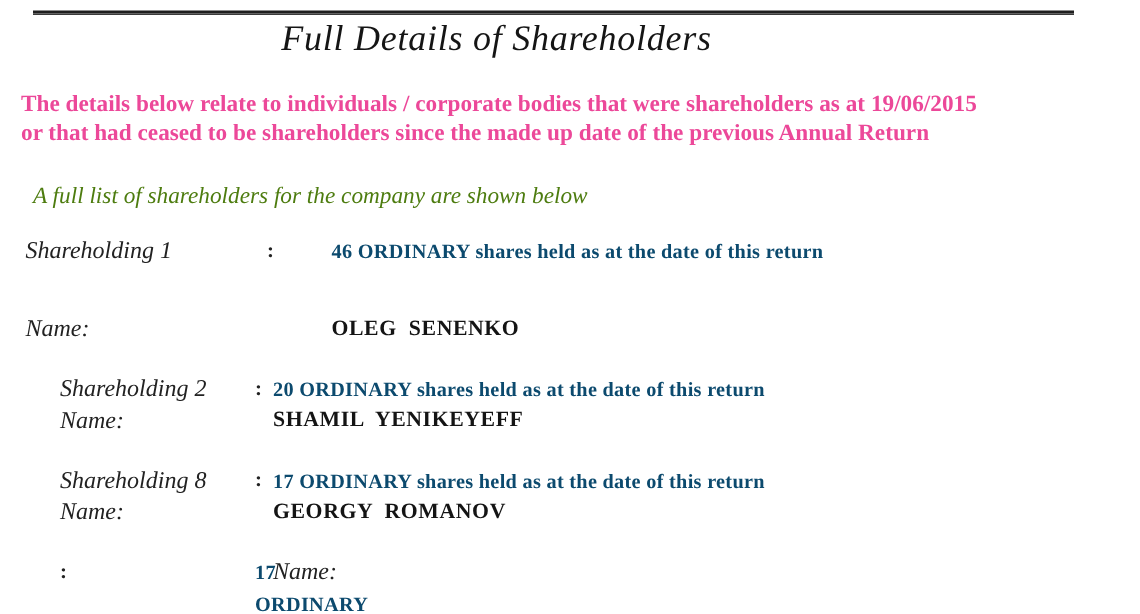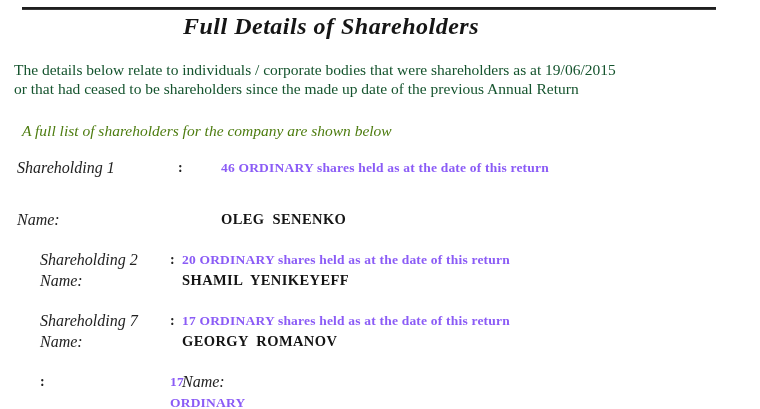--- a/index.html
+++ b/index.html
@@ -25,31 +25,32 @@
   .title-wrap {
     margin-left: 22px;
     width: 694px;
     padding-right: 76px; 
     text-align: center;
     margin-top: 3px;
   }
   .title {
     display: inline-block;
     font-style: italic;
-    font-weight: bold;
+    font-weight: normal;
     font-size: 24px;
     letter-spacing: 0.5px;
     color: #151515;
   }
 
   .intro {
     margin: 20px 0 0 14px;
     font-size: 15.5px;
     line-height: 19px;
-    color: #14532d;
+    color: #ec4899;
+    font-weight: bold;
   }
   .intro span { display: block; }
 
   .note {
     margin: 24px 0 0 22px;
     font-style: italic;
     font-size: 15.5px;
     color: #4d7c0f;
   }
 
@@ -69,21 +70,21 @@
     color: #222222;
   }
   .colon {
     font-size: 14px;
     font-weight: bold;
     color: #222222;
   }
   .sh-detail {
     font-weight: bold;
     font-size: 13.5px;
-    color: #8b5cf6;
+    color: #0c4a6e;
     letter-spacing: 0.2px;
   }
   .sh-name {
     font-weight: bold;
     font-size: 14.5px;
     color: #141414;
     letter-spacing: 0.4px;
     white-space: pre-wrap; 
   }
 </style>
@@ -117,21 +118,21 @@
   <div class="sh-block">
     <span class="sh-label">Shareholding 2</span>
     <span class="colon">:</span>
     <span class="sh-detail">20 ORDINARY shares held as at the date of this return</span>
     <span class="name-label">Name:</span>
     <span class="colon"></span>
     <span class="sh-name">SHAMIL  YENIKEYEFF</span>
   </div>
 
   <div class="sh-block">
-    <span class="sh-label">Shareholding 7</span>
+    <span class="sh-label">Shareholding 8</span>
     <span class="colon">:</span>
     <span class="sh-detail">17 ORDINARY shares held as at the date of this return</span>
     <span class="name-label">Name:</span>
     <span class="colon"></span>
     <span class="sh-name">GEORGY  ROMANOV</span>
   </div>
 
   <div class="sh-block">
     <span class="colon">:</span>
     <span class="sh-detail">17 ORDINARY shares held as at the date of this return</span>

